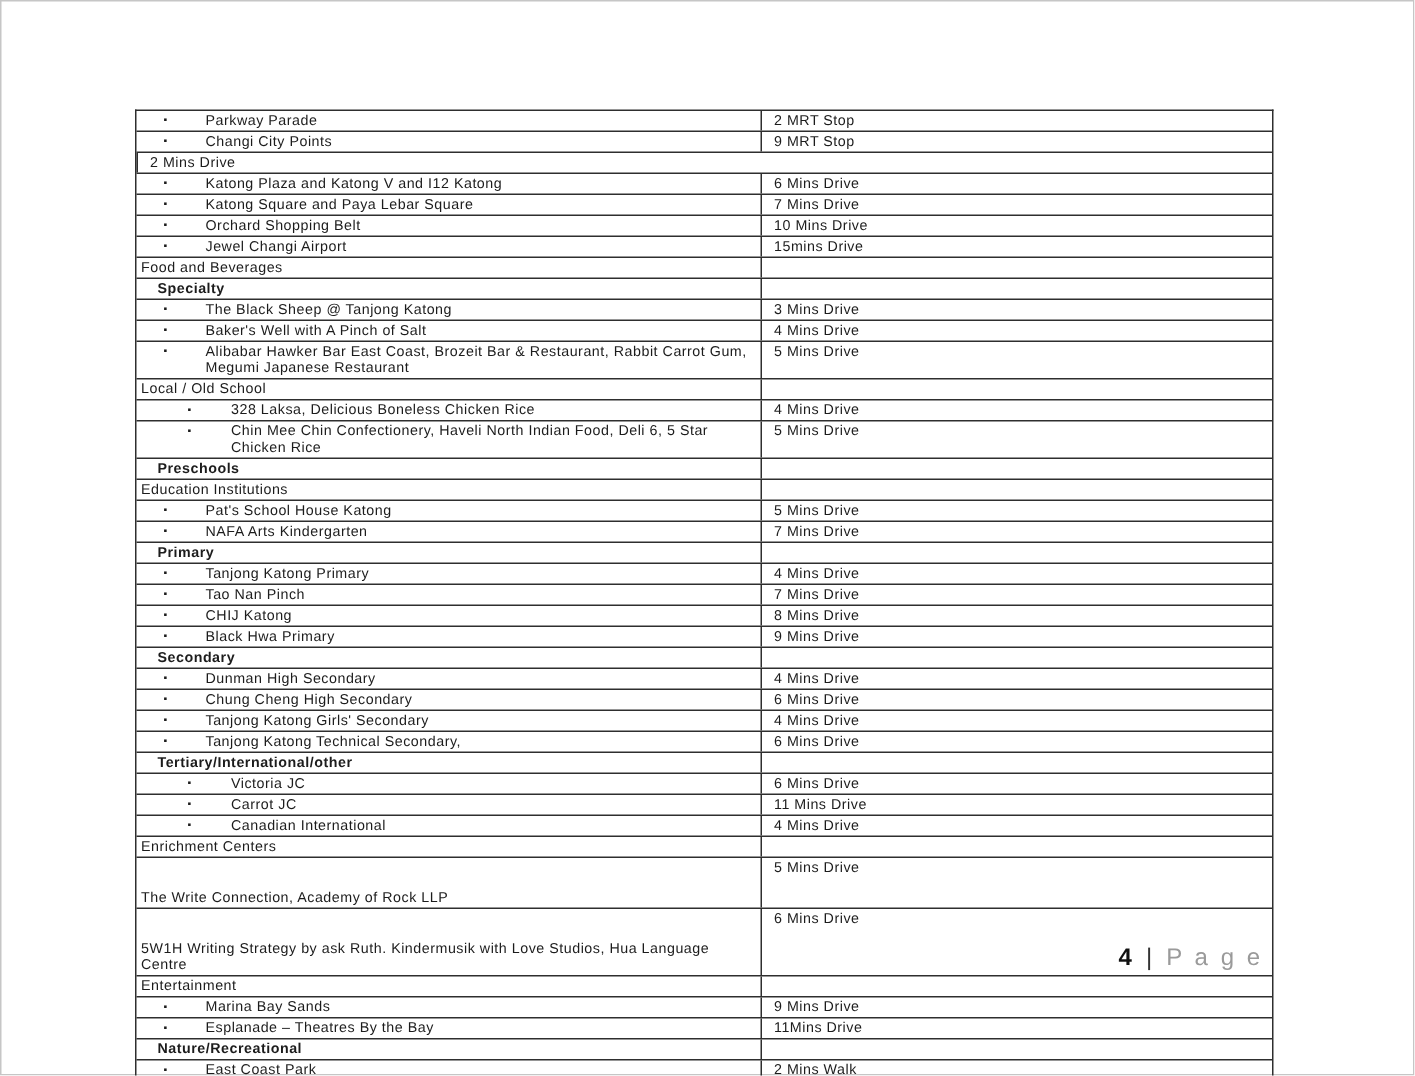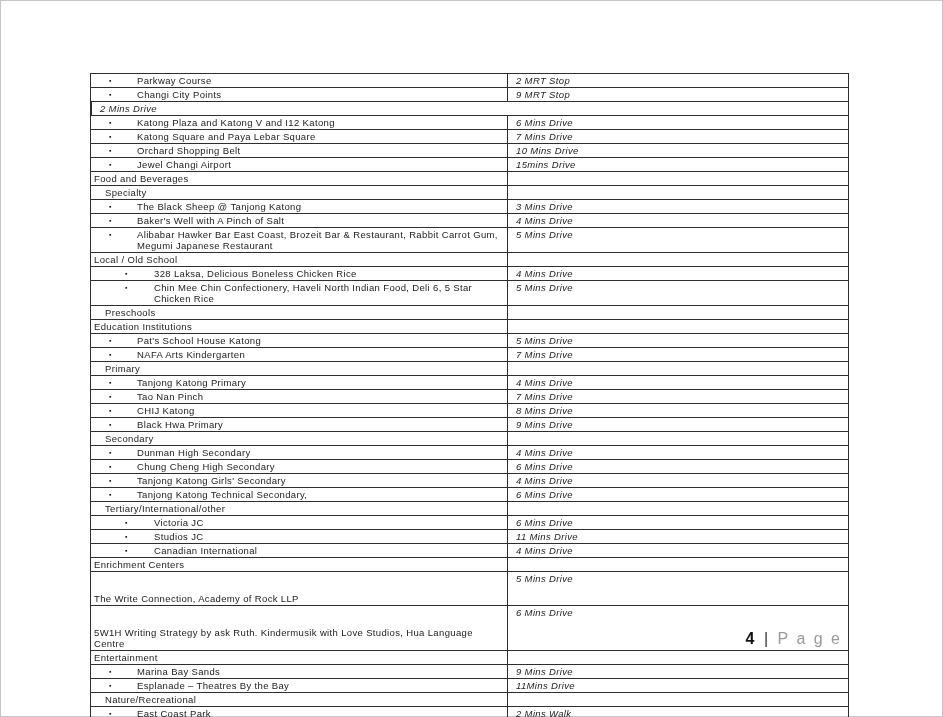--- a/index.html
+++ b/index.html
@@ -36,32 +36,31 @@
   .cell{box-sizing:border-box;}
   .c1{
     width:416px;
     position:relative;
     padding:1px 6px 1px 46px;
   }
   .c2{
     width:341px;
     border-left:1px solid var(--border);
     padding:1px 4px 1px 8px;
-    font-style:italic;
   }
   .bullet{
     position:absolute;
     left:18px;top:1px;
     font-size:7px;
     line-height:11px;
   }
   .type-item2 .c1{padding-left:63px;}
   .type-item2 .bullet{left:34px;}
   .type-section .c1{padding-left:3px;font-weight:400;}
-  .type-subsection .c1{padding-left:14px;font-weight:400;}
+  .type-subsection .c1{padding-left:14px;font-weight:700;}
   .type-plain .c1{padding-left:3px;margin-top:20px;}
   .footer{
     position:absolute;
     top:629px;
     right:100px;
     font-size:16px;
     letter-spacing:.5px;
     white-space:nowrap;
   }
   .pg-num{font-weight:700;color:#111;}
@@ -70,21 +69,21 @@
 </style>
 </head>
 <body>
 
 <div class="page">
 
   <div class="doc-table" id="amenities-table">
     <div class="row type-item">
       <div class="cell c1">
         <span class="bullet">▪</span>
-        <span class="label">Parkway Course</span>
+        <span class="label">Parkway Parade</span>
       </div>
       <div class="cell c2">
         <span class="value">2 MRT Stop</span>
       </div>
     </div>
 
     <div class="row type-item">
       <div class="cell c1">
         <span class="bullet">▪</span>
         <span class="label">Changi City Points</span>
@@ -376,21 +375,21 @@
         <span class="label">Victoria JC</span>
       </div>
       <div class="cell c2">
         <span class="value">6 Mins Drive</span>
       </div>
     </div>
 
     <div class="row type-item2">
       <div class="cell c1">
         <span class="bullet">▪</span>
-        <span class="label">Studios JC</span>
+        <span class="label">Carrot JC</span>
       </div>
       <div class="cell c2">
         <span class="value">11 Mins Drive</span>
       </div>
     </div>
 
     <div class="row type-item2">
       <div class="cell c1">
         <span class="bullet">▪</span>
         <span class="label">Canadian International</span>

